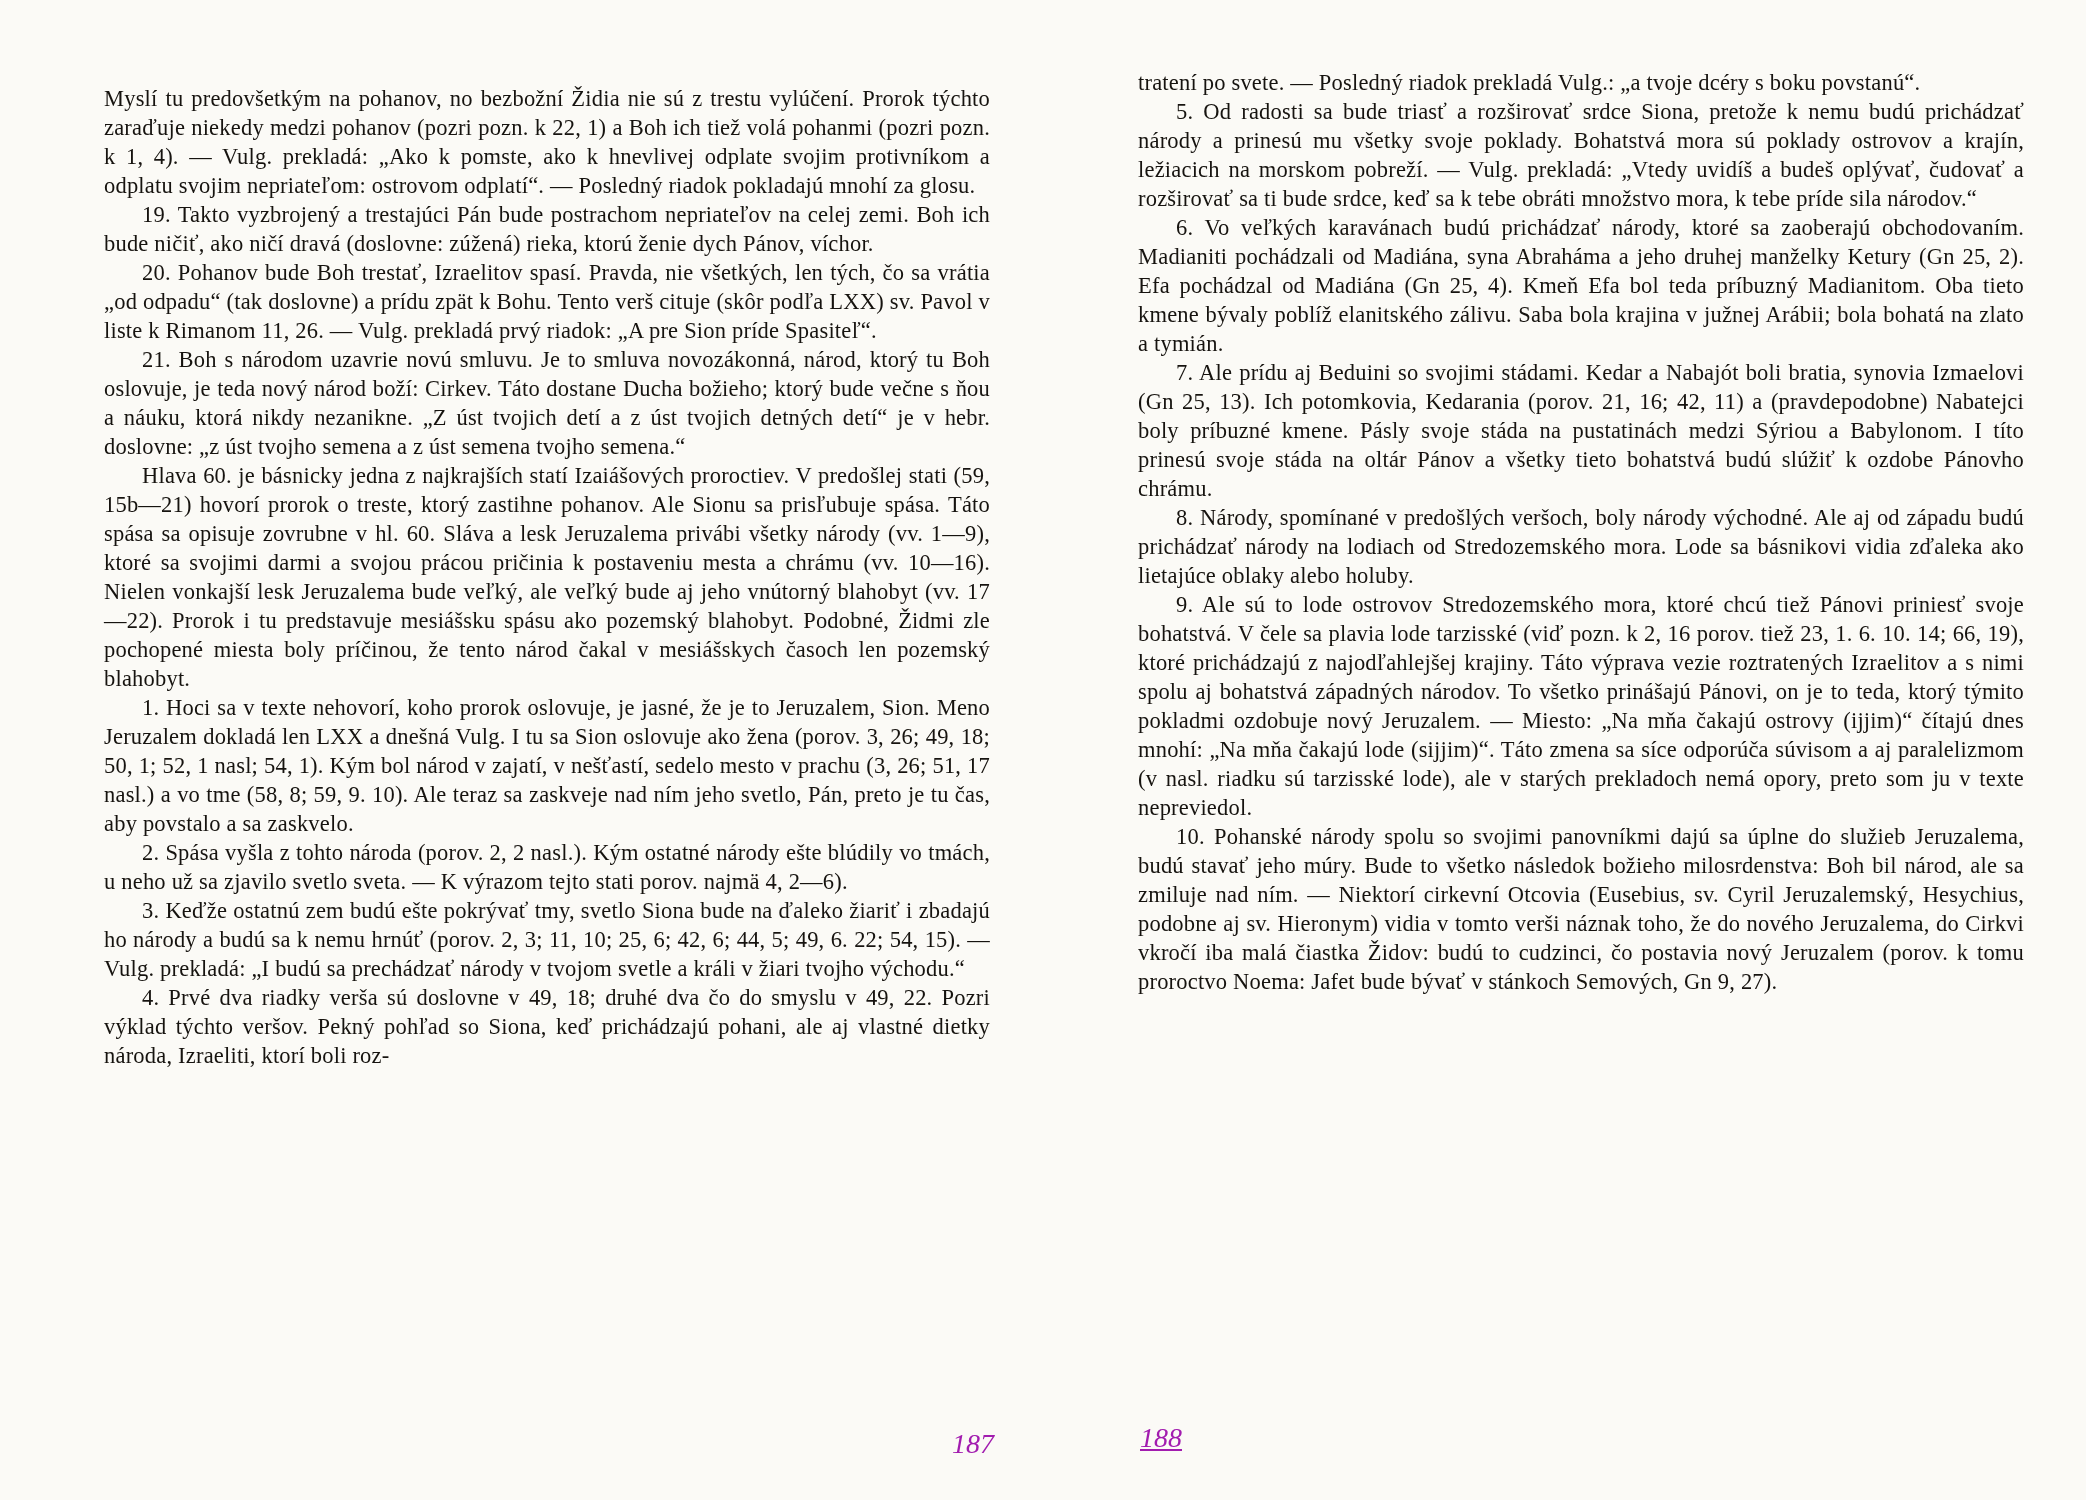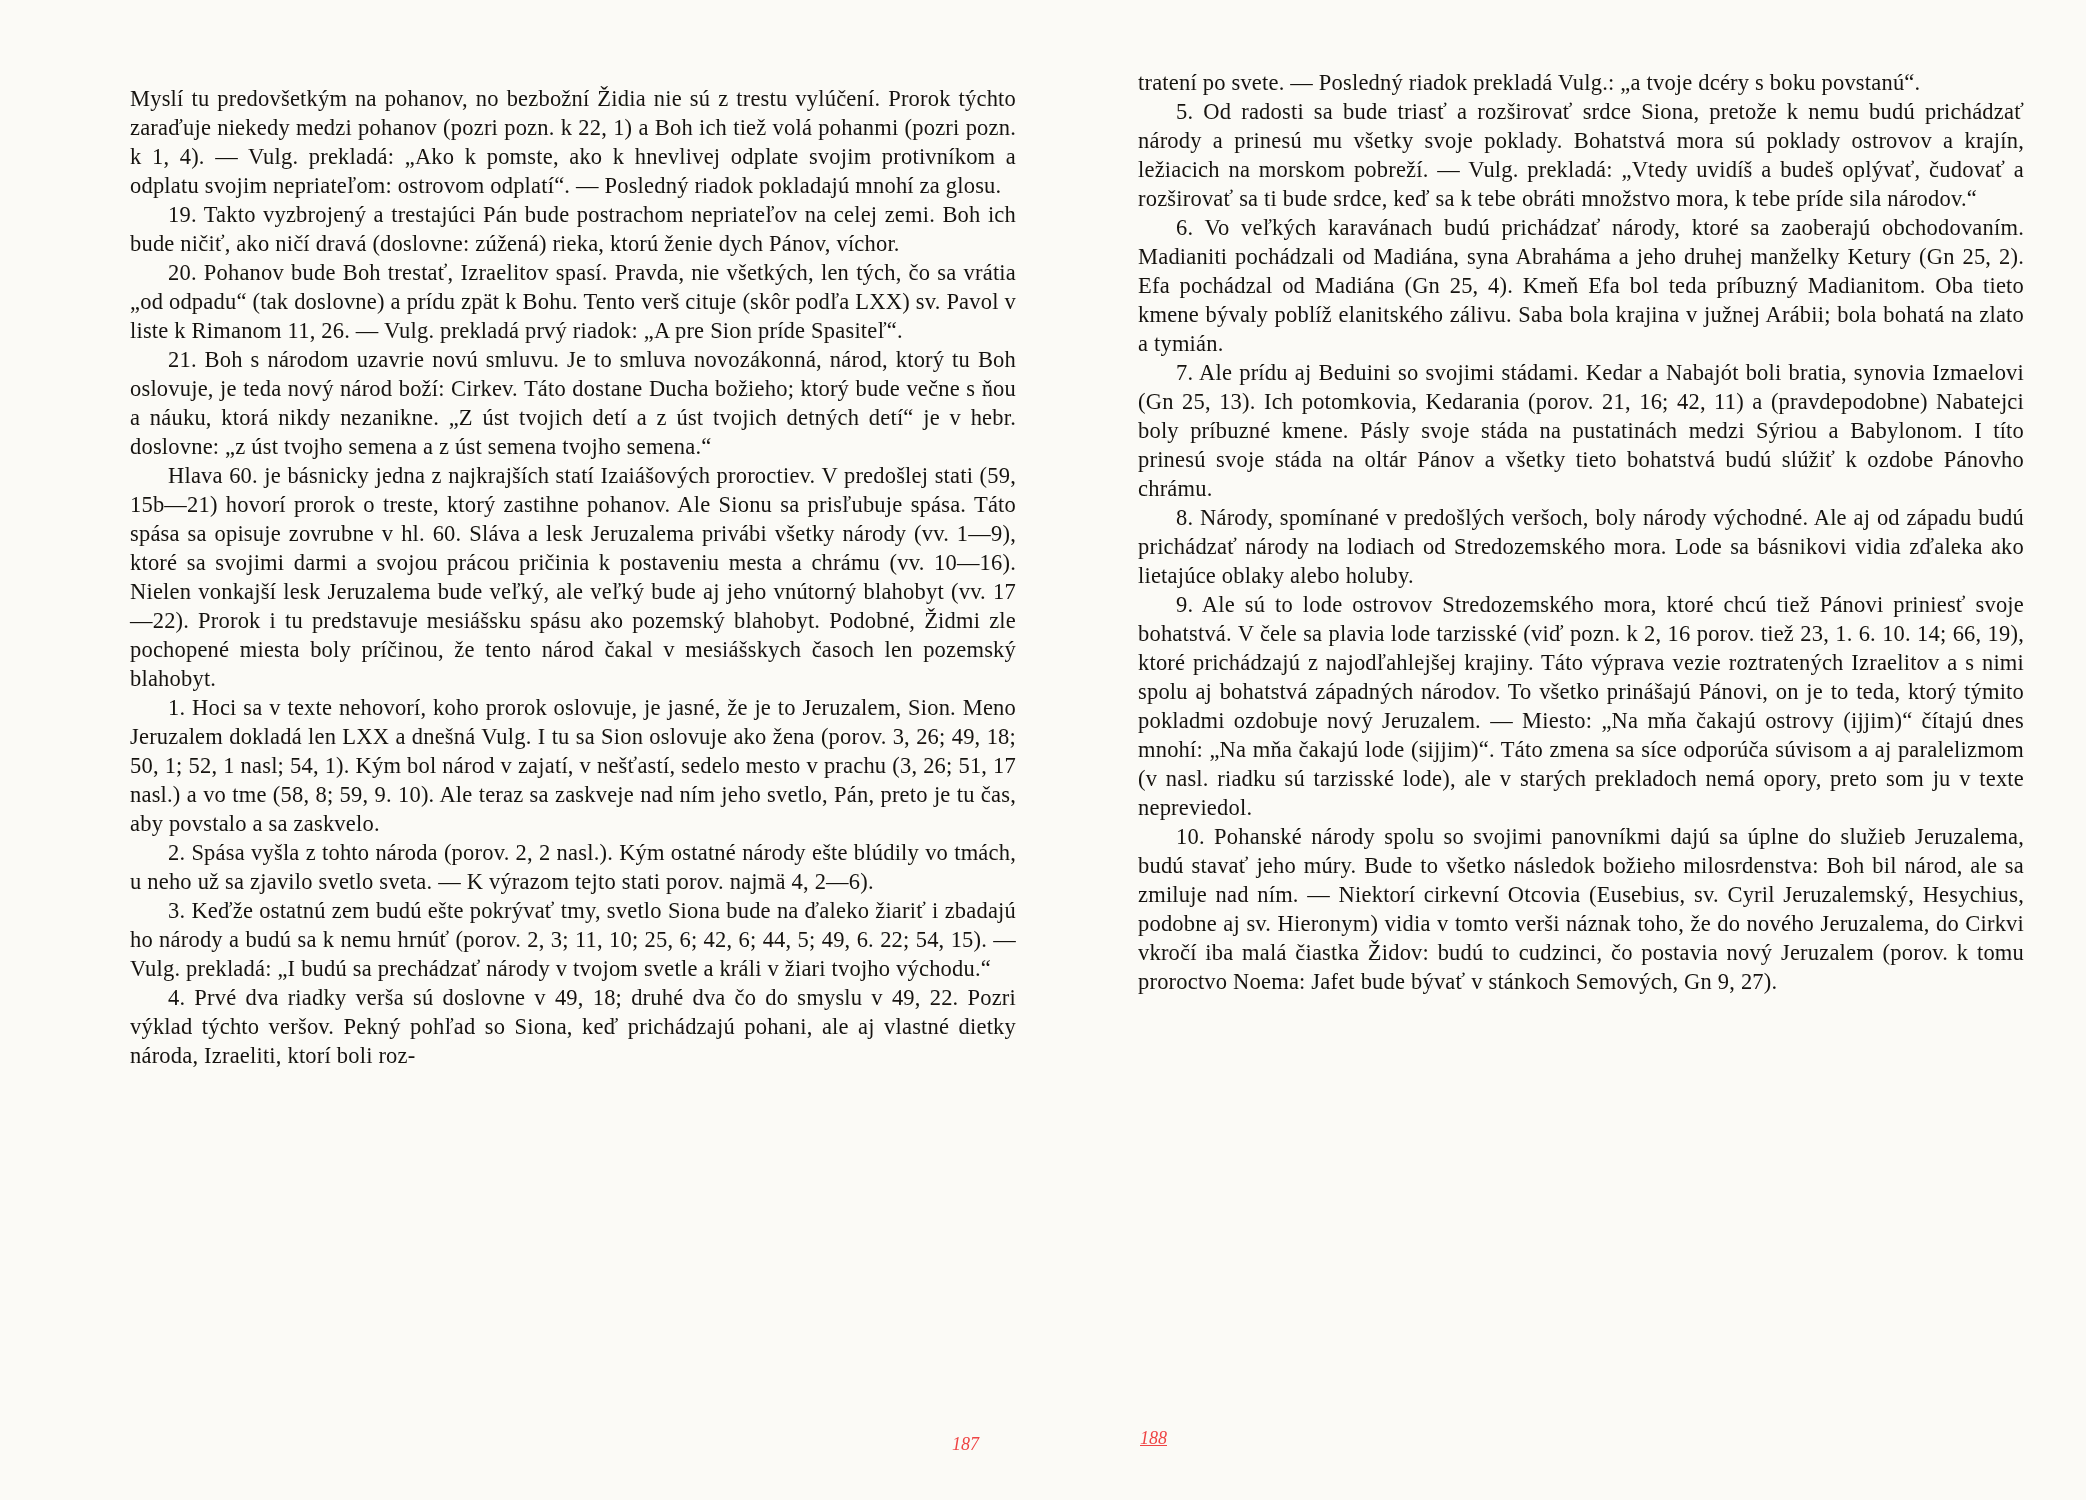--- a/index.html
+++ b/index.html
@@ -21,36 +21,36 @@
   }
   .page {
     position: absolute;
     font-size: 22.5px;
     line-height: 29px;
     letter-spacing: 0.2px;
     text-align: justify;
     hyphens: auto;
     -webkit-hyphens: auto;
   }
-  .page-left  { left: 130px; top: 84px;  width: 886px; }
+  .page-left  { left: 104px; top: 84px;  width: 886px; }
   .page-right { left: 1138px; top: 68px; width: 886px; }
   .page p {
     margin: 0;
     padding: 0;
   }
   .ind { text-indent: 38px; }
   .gap { margin-top: 29px; }
   .lead { font-weight: normal; }
   .page-number {
     position: absolute;
     font-family: "Liberation Serif", "DejaVu Serif", serif;
     font-style: italic;
-    font-size: 18px;
+    font-size: 28px;
     line-height: 24px;
-    color: #ef4444;
+    color: #a21caf;
   }
   .pn-left  { left: 952px;  top: 1432px; }
   .pn-right { left: 1140px; top: 1426px; text-decoration: underline; }
 </style>
 </head>
 <body>
 
 <div class="spread">
 
   <section class="page page-left">

